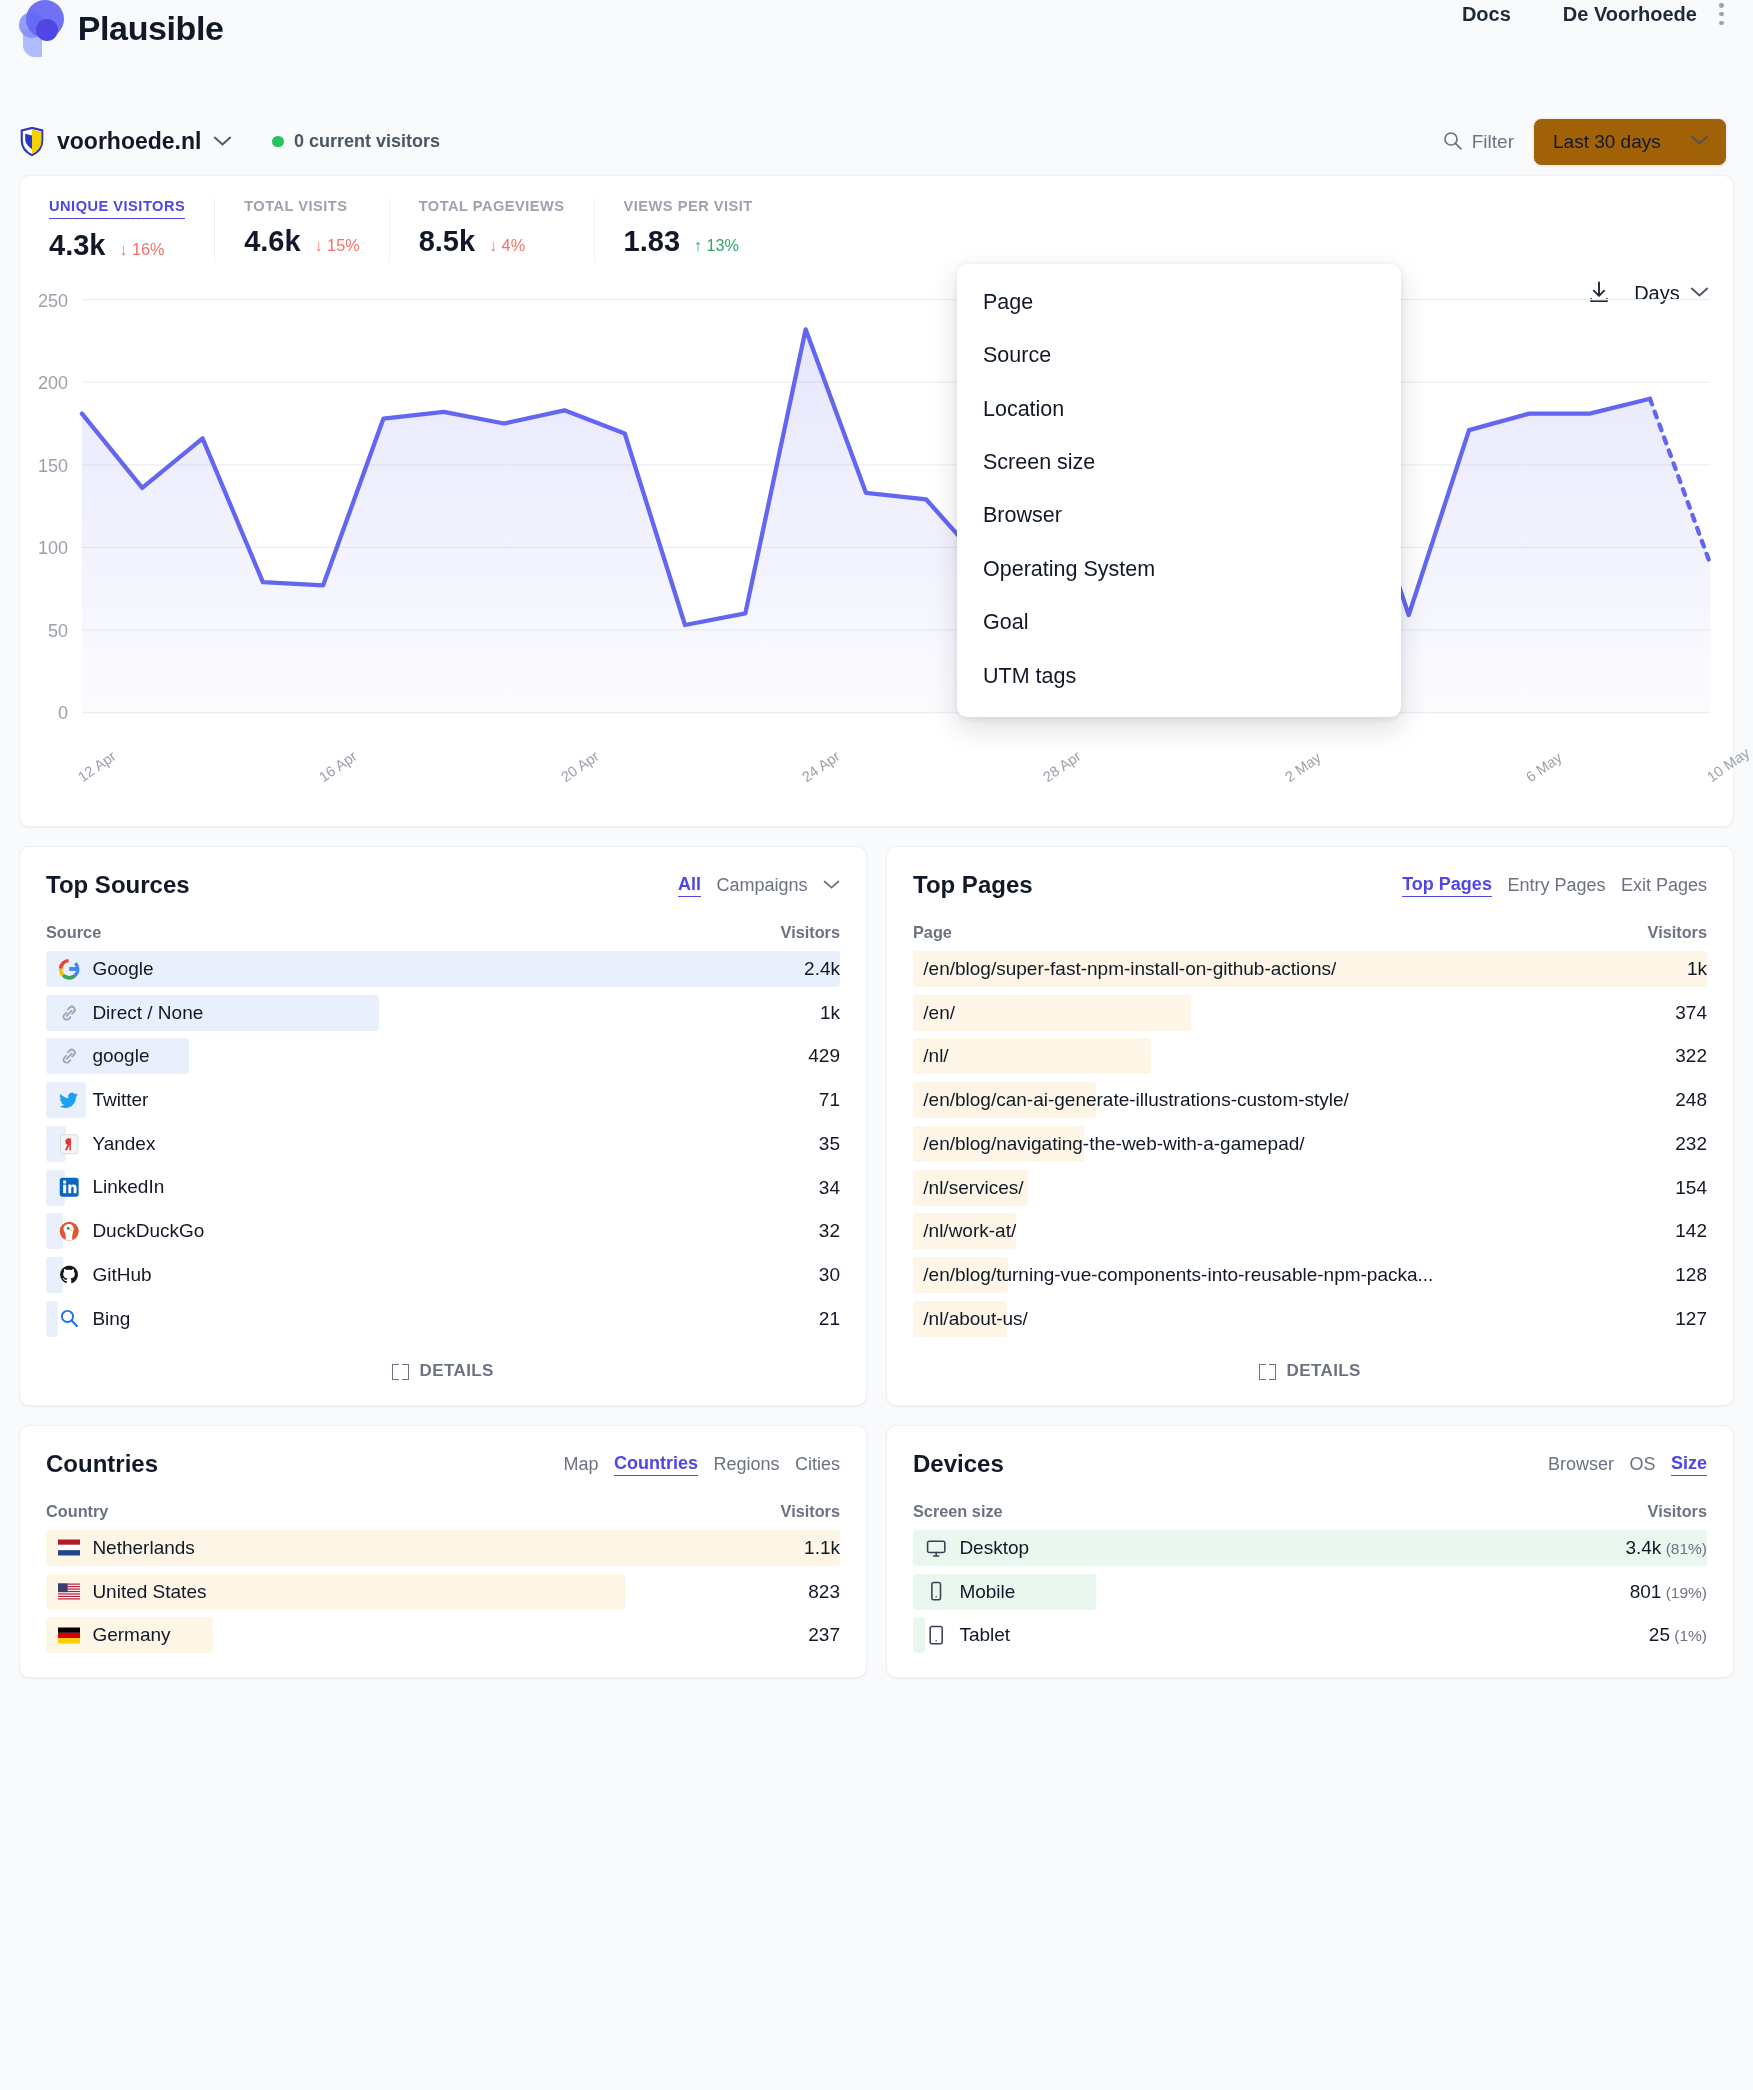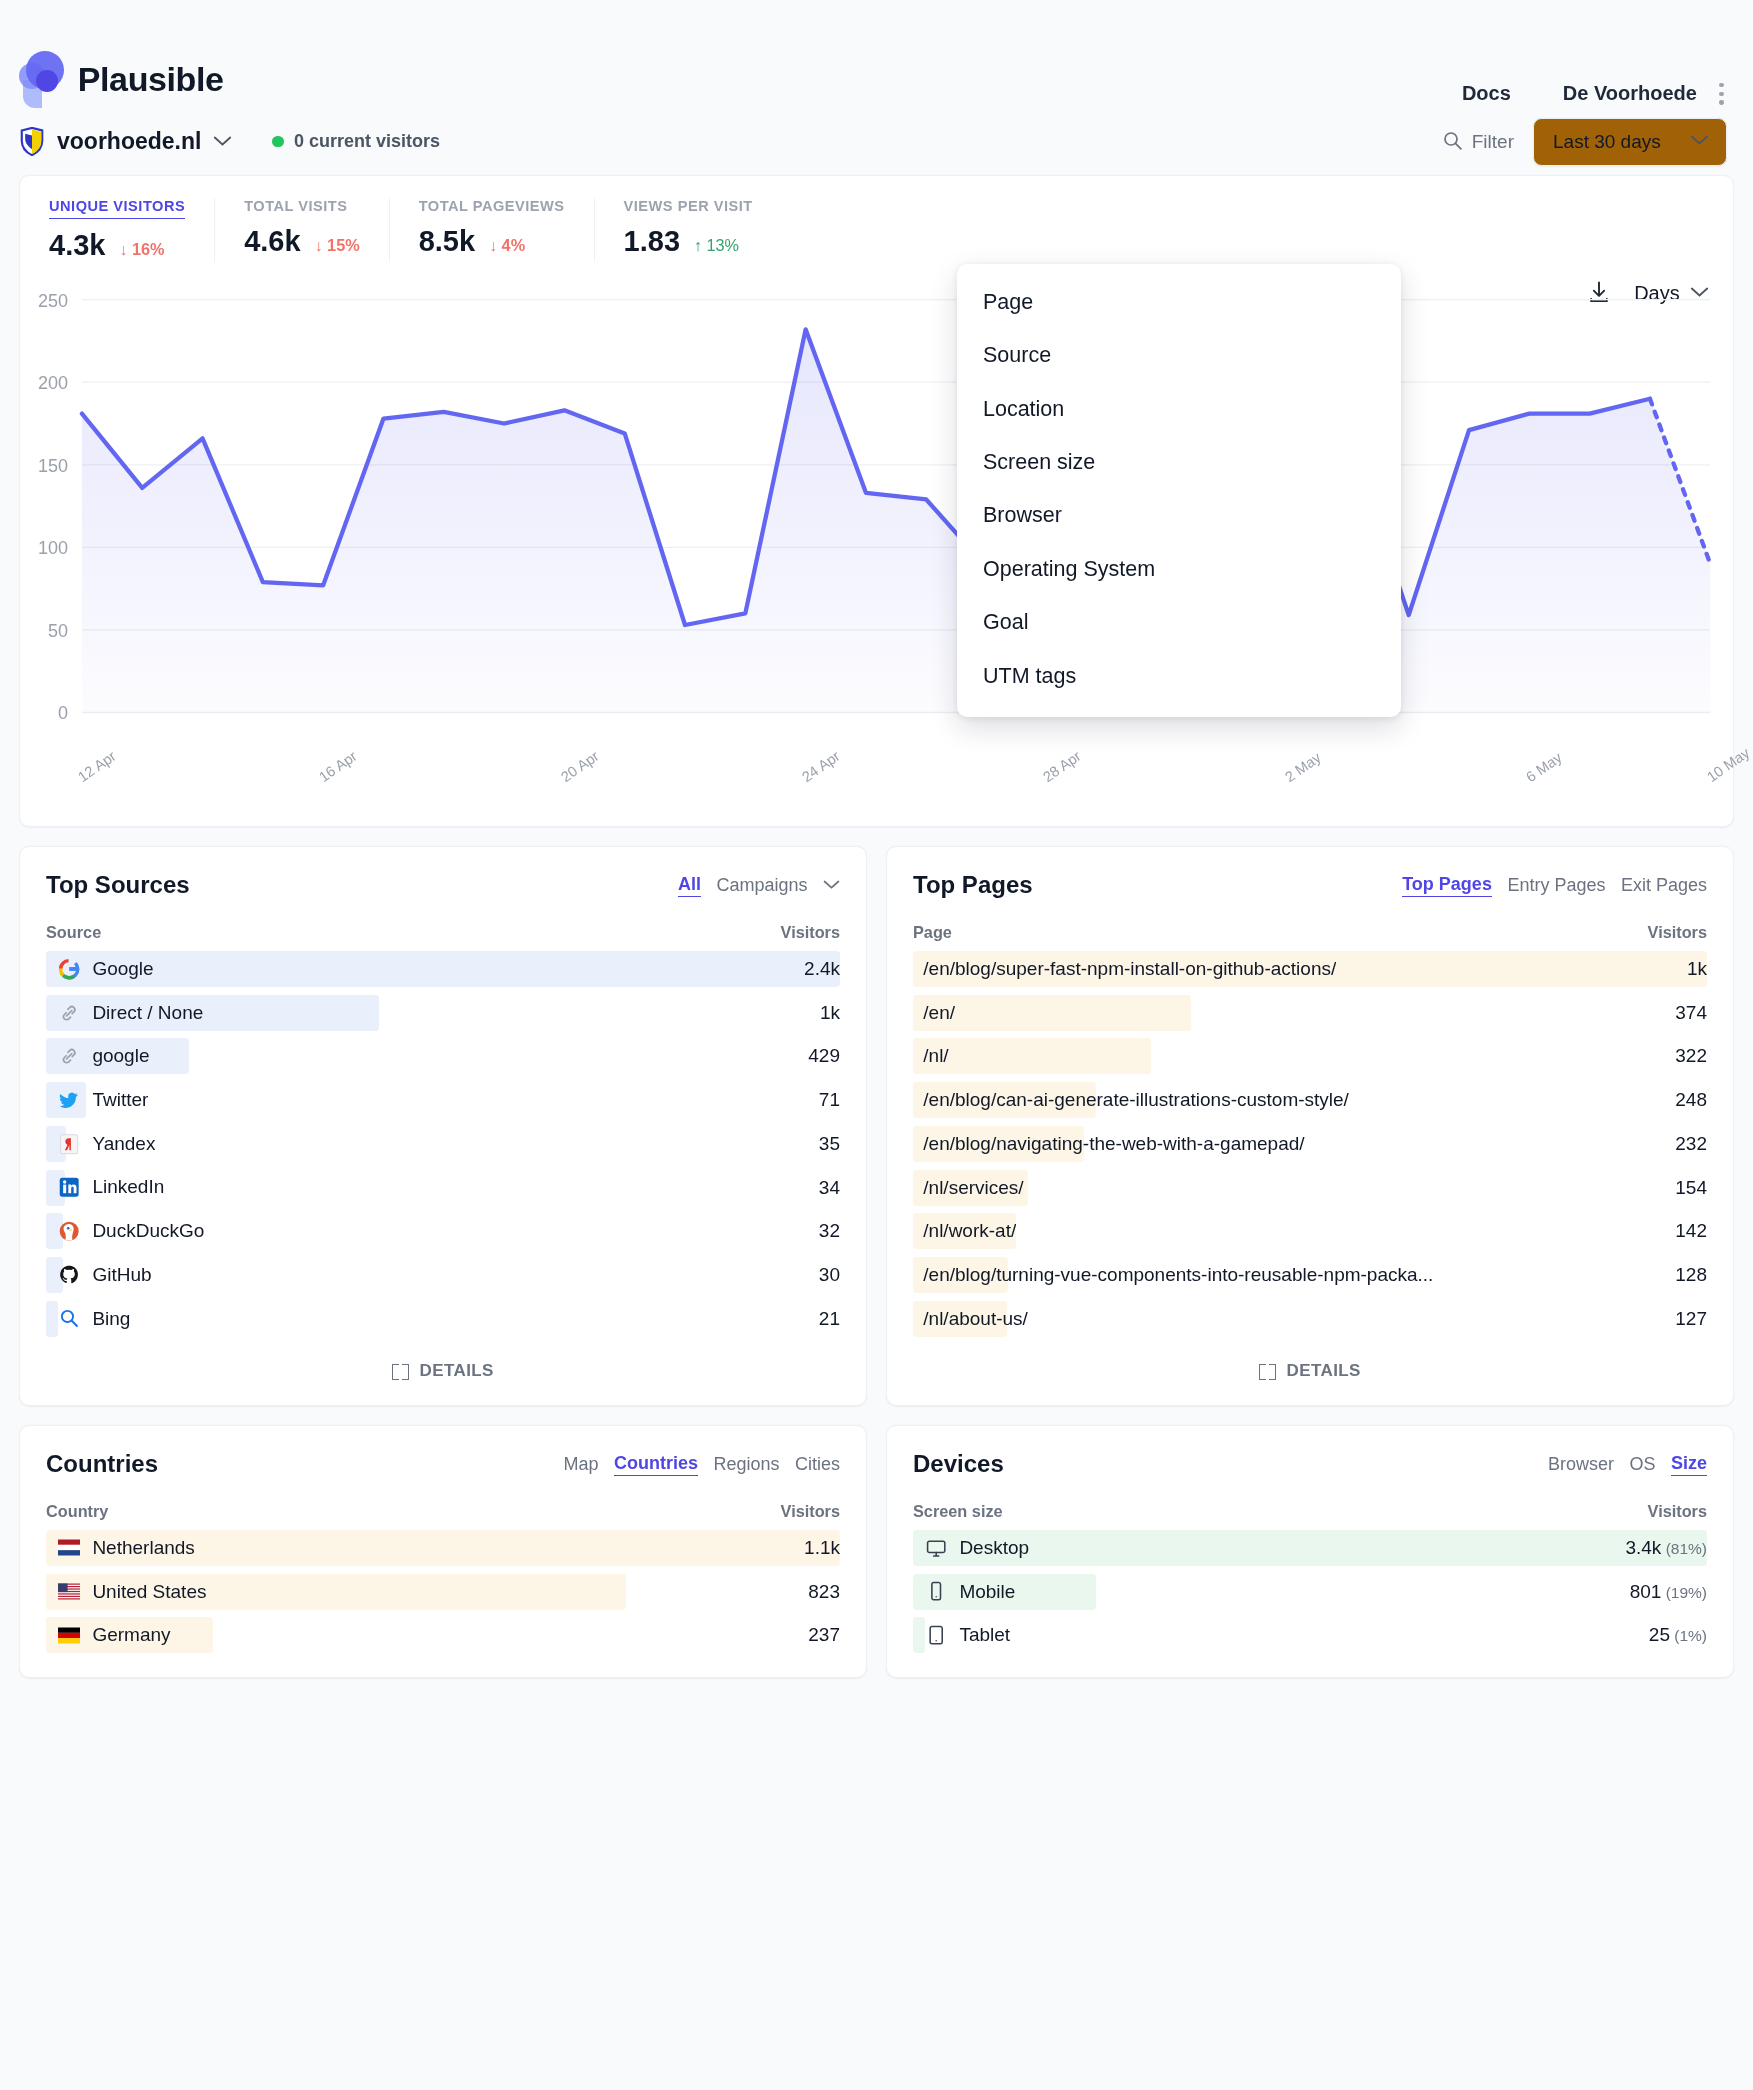--- a/index.html
+++ b/index.html
@@ -9,21 +9,21 @@
     font-family: "Liberation Sans", sans-serif;
     color: #1f2937;
     -webkit-font-smoothing: antialiased;
   }
   body { padding-bottom: 0; }
 
   
   .topnav {
     height: 108px;
     display: flex;
-    align-items: flex-end;
+    align-items: flex-start;
     padding: 0 26px 0 19px;
   }
   .brand { display: flex; align-items: center; gap: 13.8px; }
   .brand-mark { position: relative; width: 45px; height: 57px; }
   .brand-mark .c1 {
     position: absolute; left: 6.9px; top: 0; width: 38px; height: 38px;
     border-radius: 50%; background: #6366f1; opacity: .92;
   }
   .brand-mark .c2 {
     position: absolute; left: 0; top: 12px; width: 26px; height: 26px;
@@ -99,21 +99,21 @@
     color: #9ca3af; text-transform: uppercase; white-space: nowrap;
   }
   .metric.active .mlabel {
     color: #4f46e5;
     border-bottom: 1.7px solid #4f46e5;
     display: inline-block; padding-bottom: 3.4px;
   }
   .metric .mrow { display: flex; align-items: baseline; gap: 13.8px; margin-top: 10.3px; }
   .metric .mval { font-size: 29px; font-weight: 700; color: #111827; }
   .metric .mchg { font-size: 16.3px; font-weight: 500; white-space: nowrap; }
-  .metric .mchg.down { color: #f0736a; font-weight: bold; }
+  .metric .mchg.down { color: #f0736a; }
   .metric .mchg.up { color: #34a36b; }
 
   .chart-toolbar {
     position: absolute; right: 24px; top: 103px;
     display: flex; align-items: center; gap: 22.4px;
   }
   .chart-toolbar .dl { cursor: pointer; }
   .interval { display: flex; align-items: center; gap: 10.3px; cursor: pointer; }
   .interval .lbl { font-size: 20px; color: #111827; }
 

